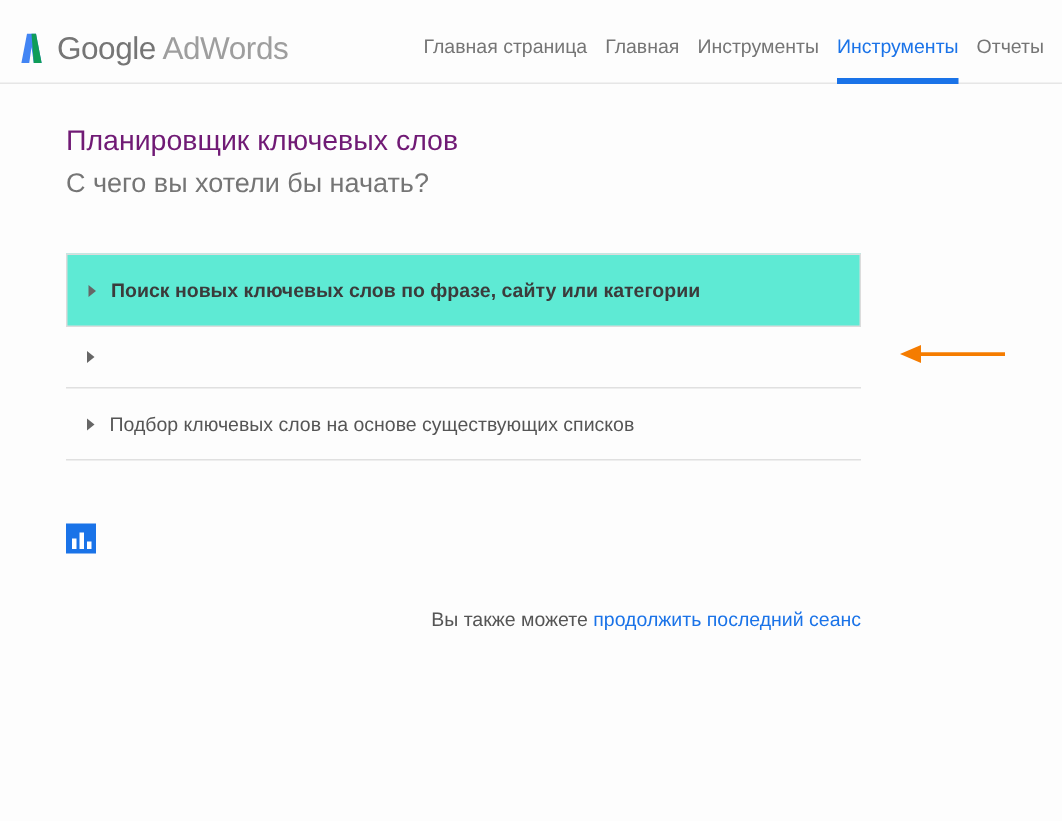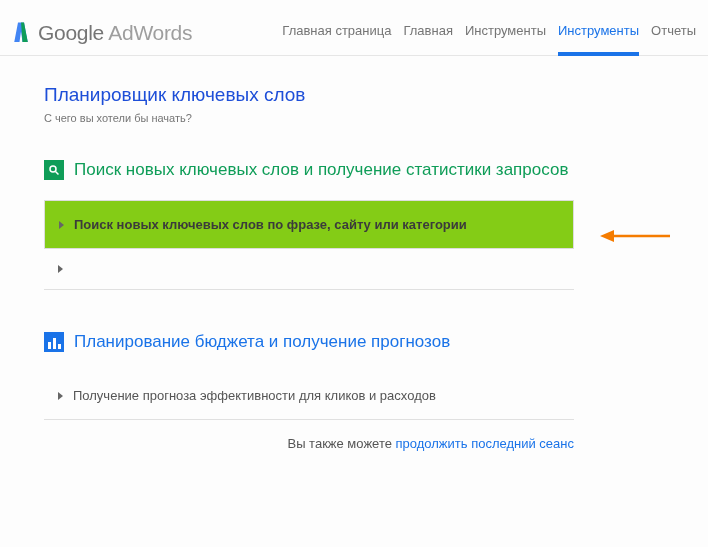--- a/index.html
+++ b/index.html
@@ -60,26 +60,26 @@
     position: absolute;
     left: 0; right: 0; bottom: -1px;
     height: 4px;
     background: #1a73e8;
   }
   .main {
     padding: 28px 44px 0 44px;
   }
   .page-title {
     font-size: 19px;
-    color: #1d4ed8;
+    color: #701a75;
     font-weight: 400;
     margin-bottom: 6px;
   }
   .page-sub {
-    font-size: 11px;
+    font-size: 18px;
     color: #757575;
     font-weight: 300;
     margin-bottom: 36px;
   }
   .section-head {
     display: flex;
     align-items: center;
     gap: 10px;
     margin-bottom: 20px;
   }
@@ -104,21 +104,21 @@
     align-items: center;
     gap: 10px;
     padding: 16px 14px;
     border-bottom: 1px solid #e0e0e0;
     font-size: 13px;
     color: #555;
     cursor: pointer;
   }
   .option.boxed {
     border: 1px solid #dcdcdc;
-    background: #84cc16;
+    background: #5eead4;
     font-weight: 700;
     color: #3b3b3b;
   }
   .caret {
     width: 0; height: 0;
     border-top: 4px solid transparent;
     border-bottom: 4px solid transparent;
     border-left: 5px solid #666;
   }
   .section2 {
@@ -169,54 +169,42 @@
     <div class="nav-item">Инструменты</div>
     <div class="nav-item active">Инструменты</div>
     <div class="nav-item">Отчеты</div>
   </div>
 </div>
 
 <div class="main">
   <h1 class="page-title">Планировщик ключевых слов</h1>
   <div class="page-sub">С чего вы хотели бы начать?</div>
 
-  <div class="section-head">
-    <div class="section-icon">
-      <svg width="12" height="12" viewBox="0 0 24 24" fill="none" stroke="#fff" stroke-width="3">
-        <circle cx="10" cy="10" r="6"></circle>
-          <line x1="15" y1="15" x2="21" y2="21"></line>
-      </svg>
-    </div>
-    <div class="section-title">Поиск новых ключевых слов и получение статистики запросов</div>
-  </div>
 
   <div class="option-list">
     <div class="option boxed">
       <span class="caret"></span>
       <span>Поиск новых ключевых слов по фразе, сайту или категории</span>
     </div>
     <div class="option">
       <span class="caret"></span>
+    </div>
+    <div class="option">
+      <span class="caret"></span>
+      <span>Подбор ключевых слов на основе существующих списков</span>
     </div>
   </div>
 
   <div class="section2">
     <div class="section-head">
       <div class="section-icon2">
         <div class="bar b1"></div>
           <div class="bar b2"></div>
           <div class="bar b3"></div>
       </div>
-      <div class="section-title section-title2">Планирование бюджета и получение прогнозов</div>
-    </div>
-    <div class="option-list">
-      <div class="option">
-        <span class="caret"></span>
-        <span>Получение прогноза эффективности для кликов и расходов</span>
-      </div>
     </div>
   </div>
 </div>
 
 <div class="footer">
   <span>Вы также можете </span><a>продолжить последний сеанс</a>
 </div>
 
 <svg class="arrow" width="70" height="16">
   <line x1="70" y1="8" x2="10" y2="8" stroke="#f57c00" stroke-width="2.5"></line>

